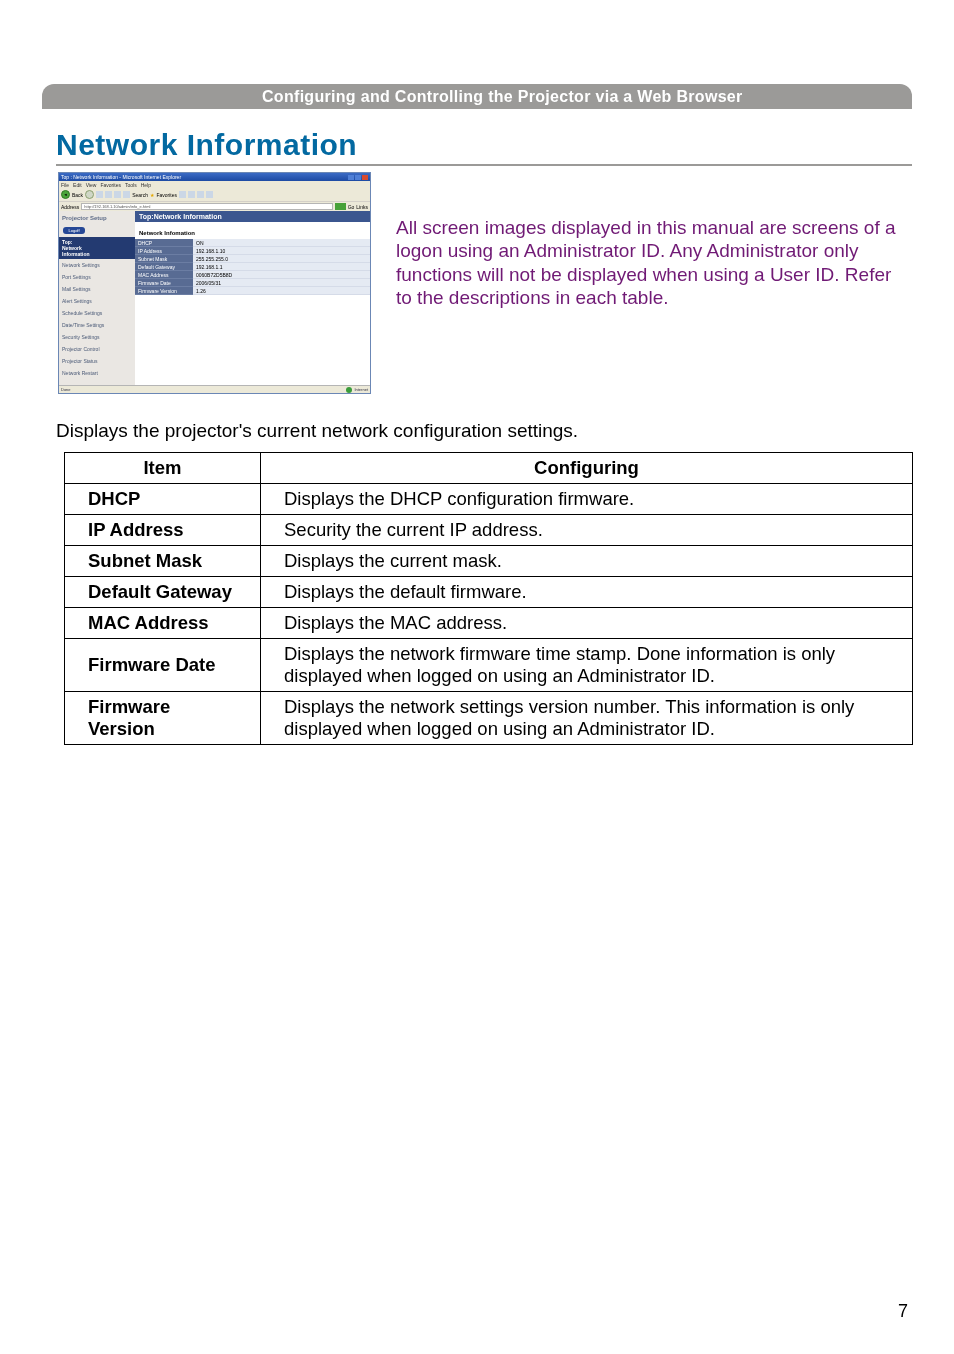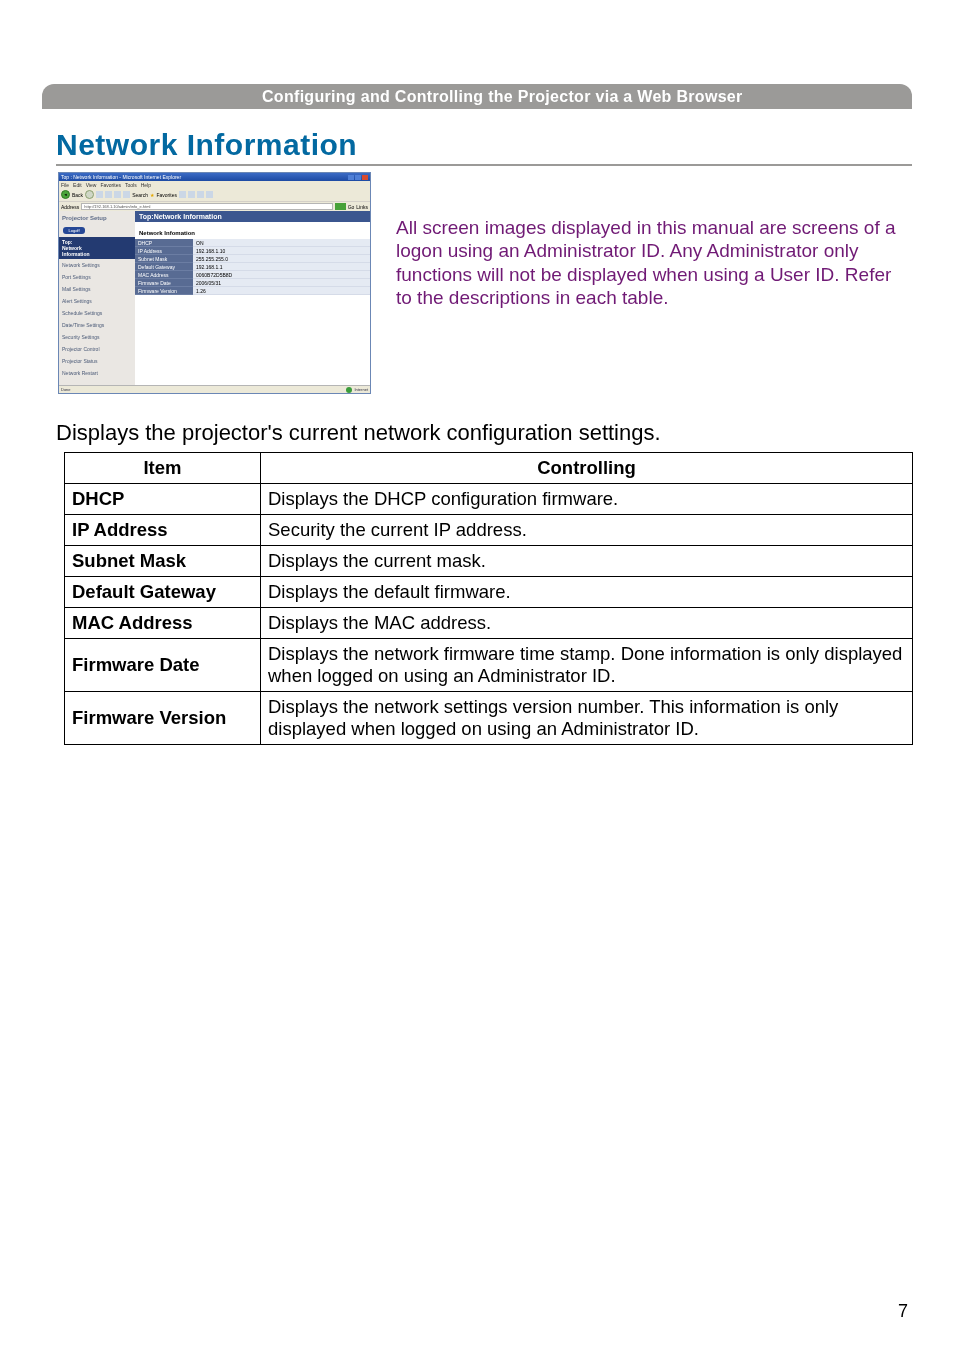--- a/index.html
+++ b/index.html
@@ -222,36 +222,36 @@
     font-size: 19px;
     line-height: 1.23;
     color: #701a75;
     margin-top: 44px;
   }
 
   .subtitle {
     position: absolute;
     top: 420px;
     left: 56px;
-    font-size: 22px;
+    font-size: 19px;
     color: #000;
   }
 
   
   table.main-table {
     position: absolute;
     top: 452px;
     left: 64px;
     width: 849px;
     border-collapse: collapse;
     font-size: 18.5px;
   }
   table.main-table th, table.main-table td {
     border: 1.5px solid #000;
-    padding: 4px 7px;
+    padding: 4px 23px;
     vertical-align: middle;
     text-align: left;
   }
   table.main-table th {
     font-weight: bold;
     text-align: center;
   }
   table.main-table td.item {
     font-weight: bold;
     width: 196px;
@@ -377,21 +377,21 @@
 </div>
 
 <div class="intro">All screen images displayed in this manual are screens of a logon using an Administrator ID. Any Administrator only functions will not be displayed when using a User ID. Refer to the descriptions in each table.</div>
 
 <div class="subtitle">Displays the projector's current network configuration settings.</div>
 
 <table class="main-table">
   <thead>
     <tr>
       <th>Item</th>
-      <th>Controlling</th>
+      <th>Configuring</th>
     </tr>
   </thead>
   <tbody>
     <tr>
       <td class="item">DHCP</td>
       <td>Displays the DHCP configuration firmware.</td>
     </tr>
     <tr>
       <td class="item">IP Address</td>
       <td>Security the current IP address.</td>

